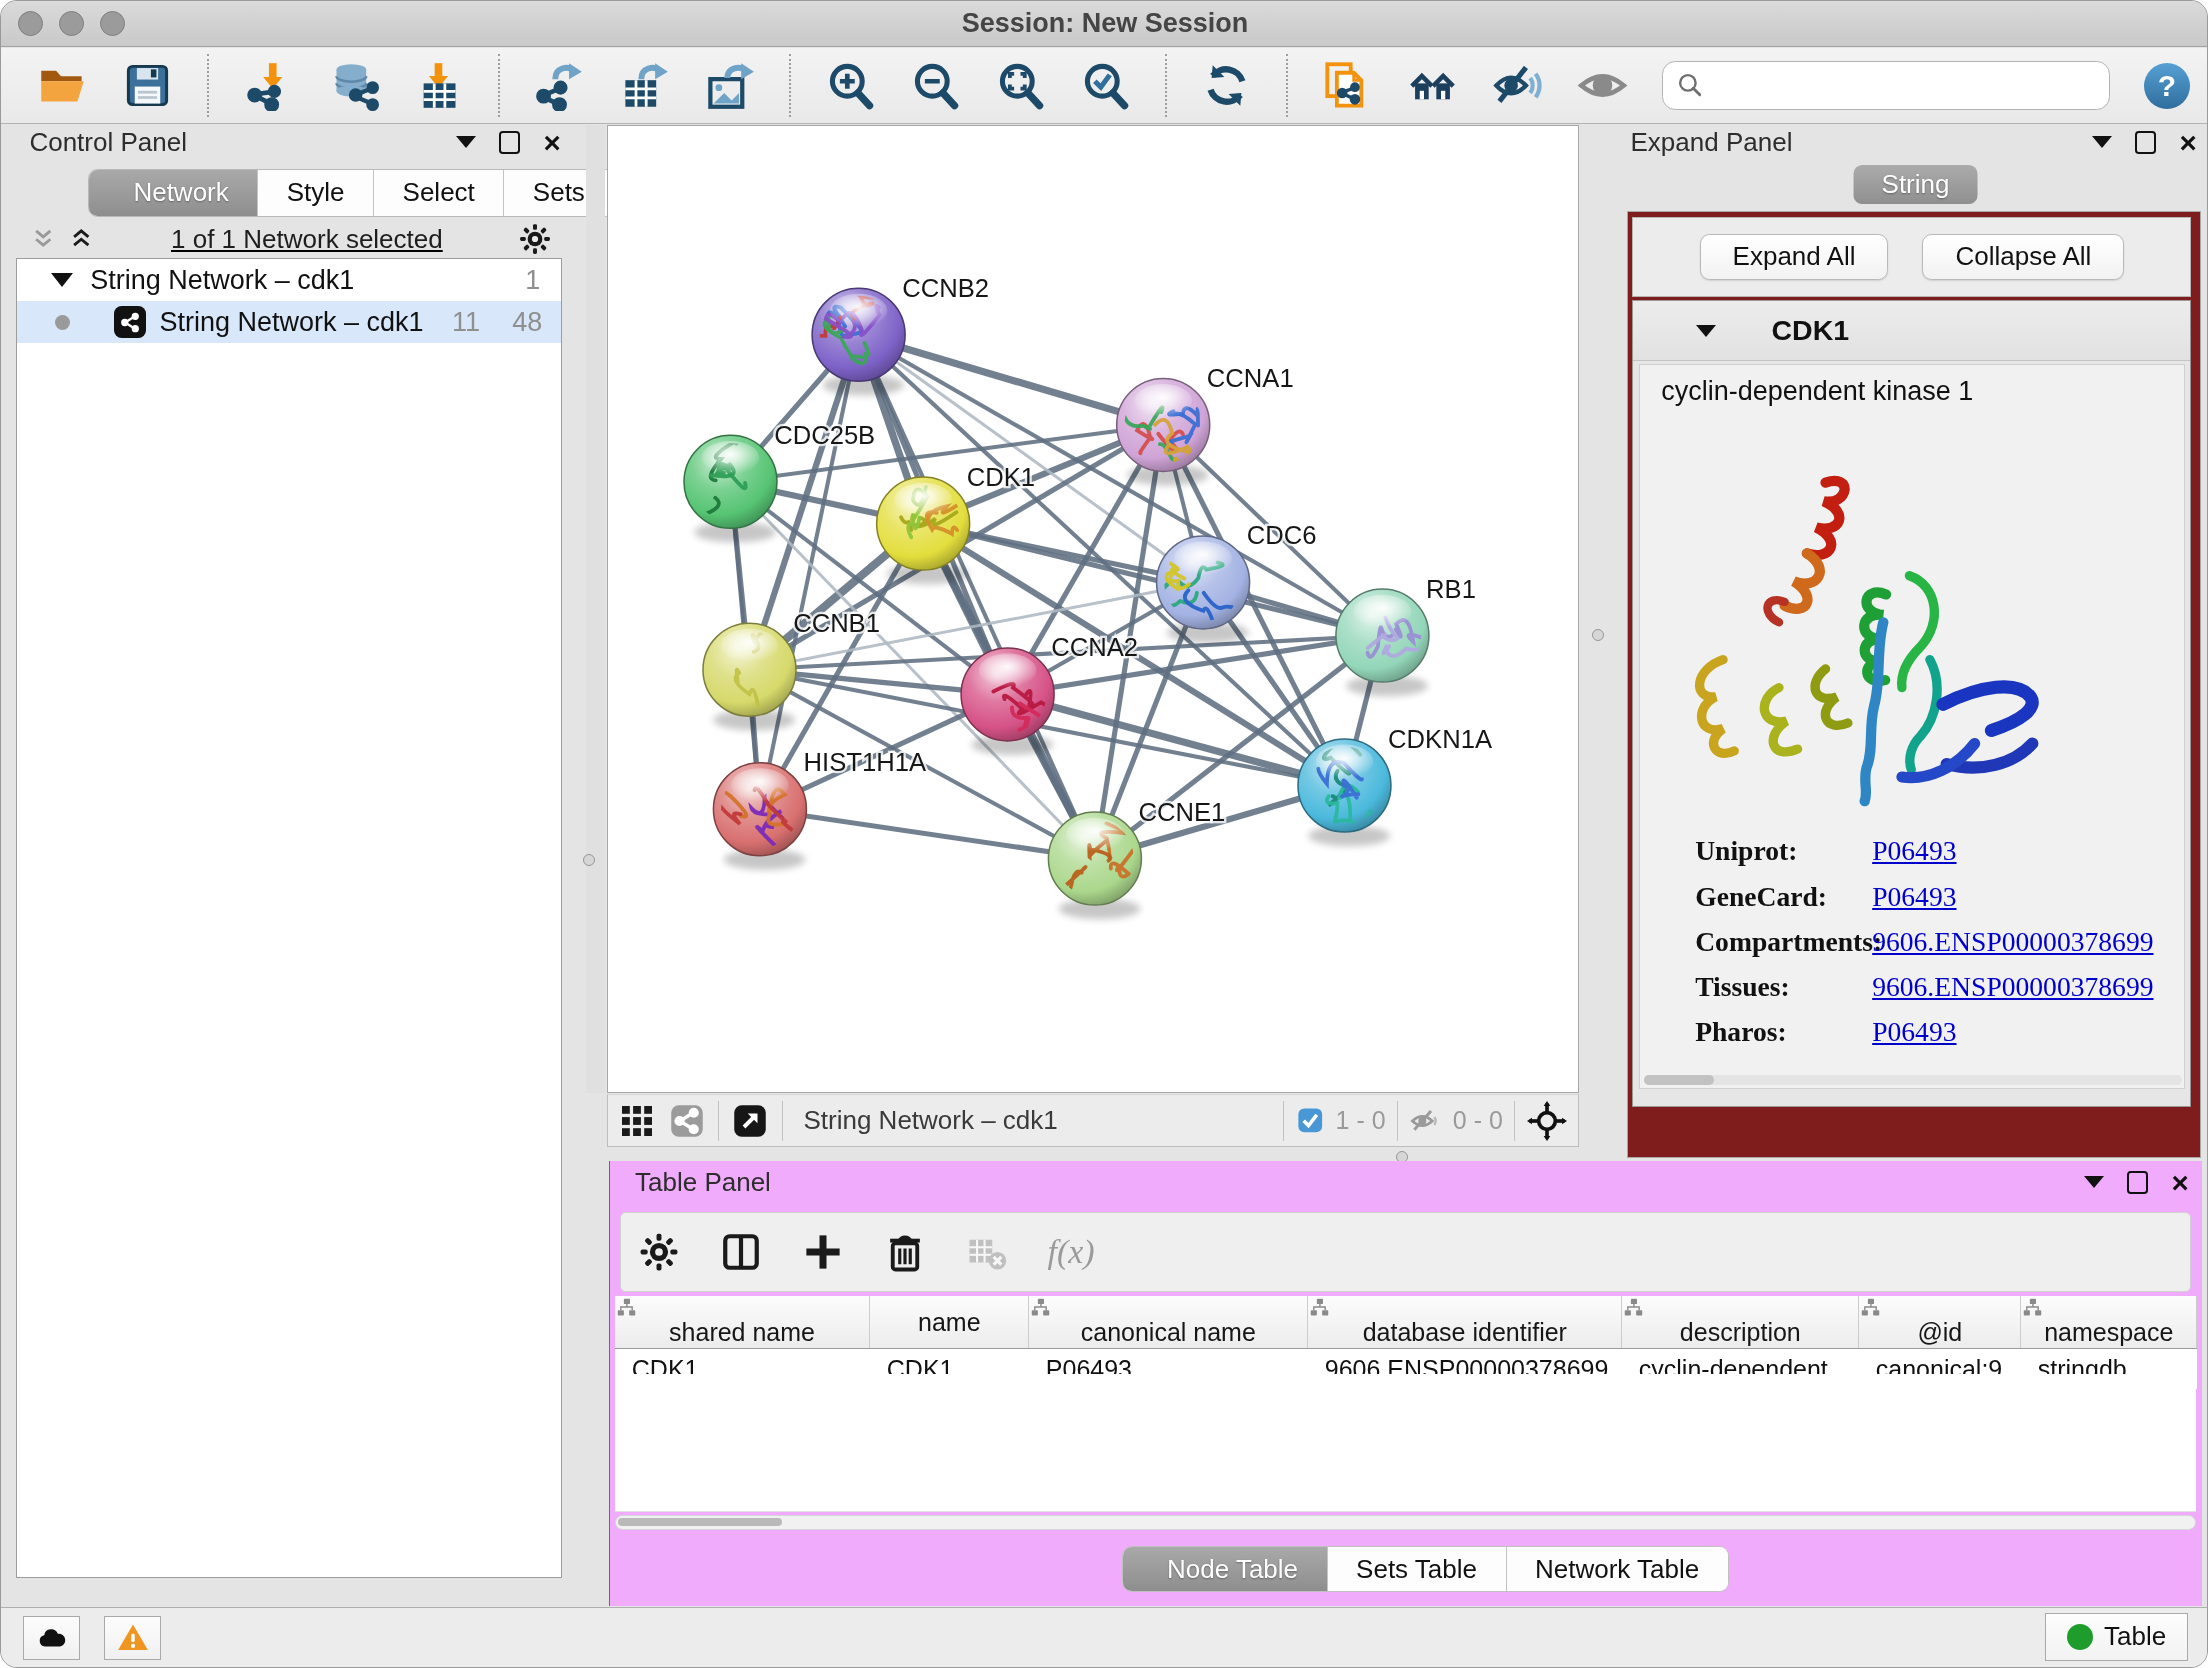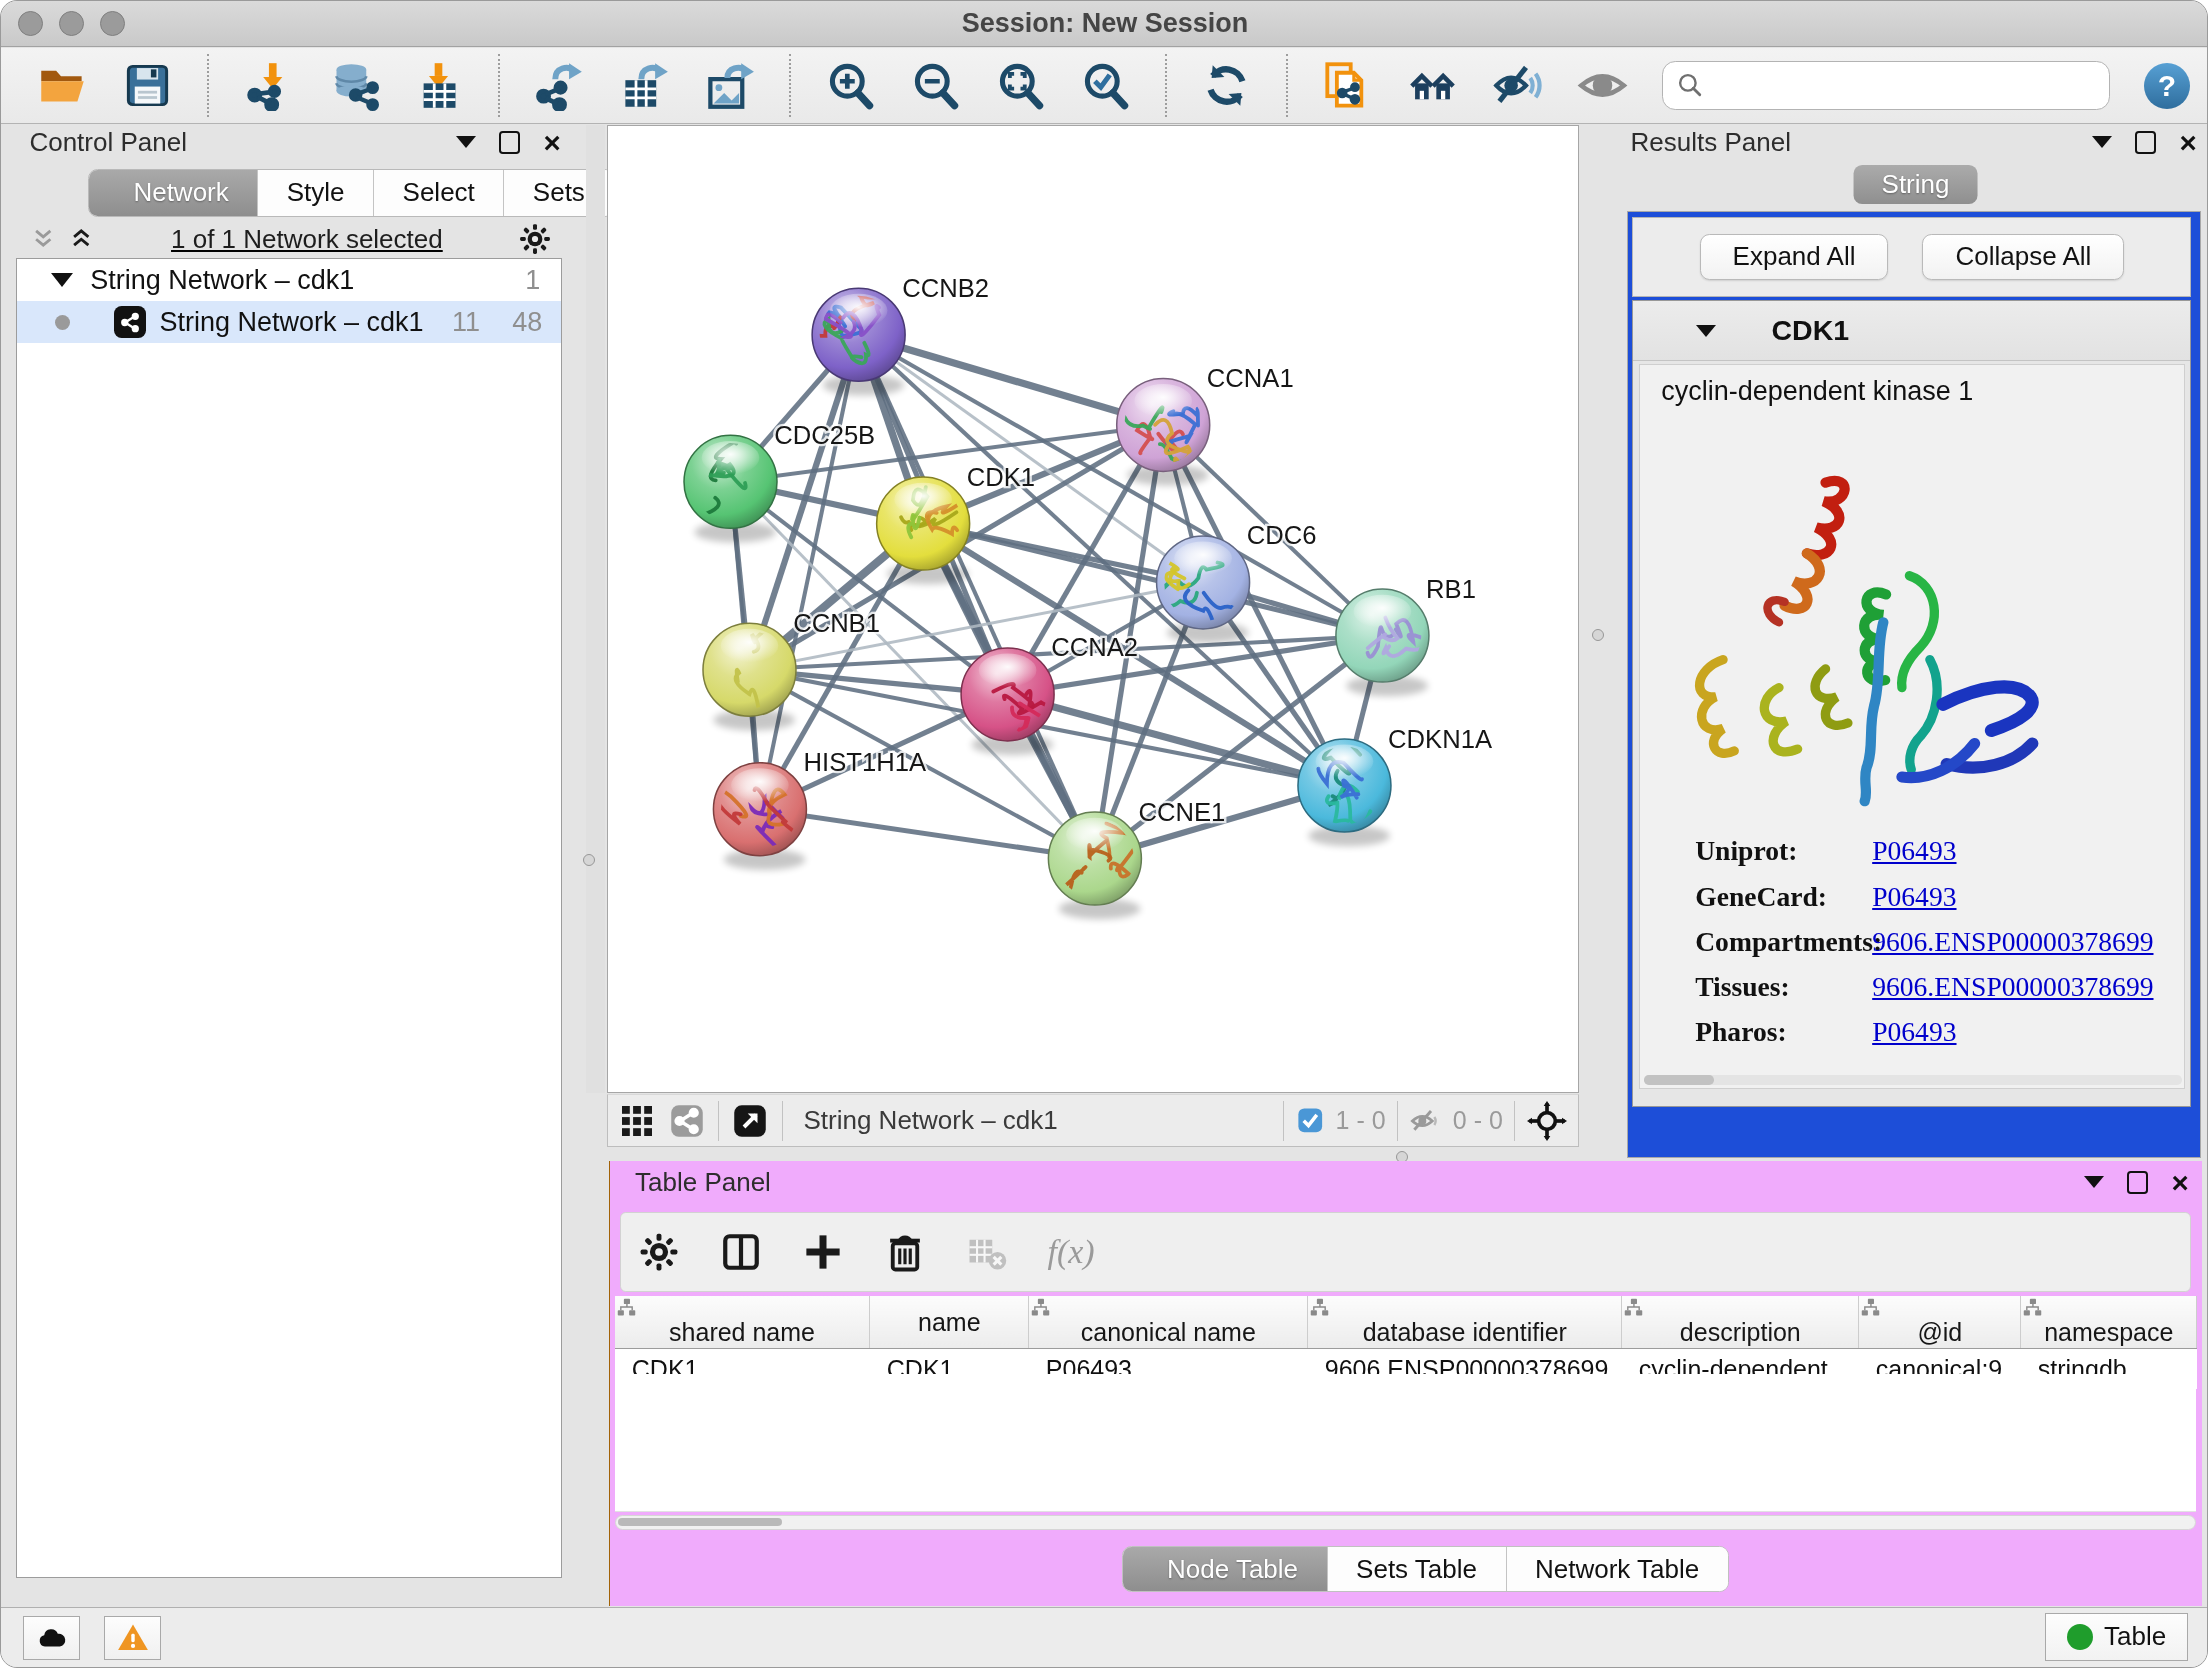--- a/index.html
+++ b/index.html
@@ -40,21 +40,21 @@
   
   #splitter-left{left:585px;top:124px;width:19px;height:968px;background:#e0e0e0;}
   #canvas{left:606px;top:124px;width:972px;height:968px;background:#ffffff;border:1px solid #a6a6a6;box-sizing:border-box;}
   #net-toolbar{left:606px;top:1093px;width:972px;height:53px;background:#ececec;border:1px solid #bdbdbd;border-top:1px solid #d8d8d8;box-sizing:border-box;display:flex;align-items:center;padding:0 11.4px;gap:13.3px;}
   .ntsep{width:0;height:40px;border-left:1px solid #c2c2c2;}
   #net-title{font-size:26px;color:#3a3a3a;margin-left:7.6px;}
   .nt-num{font-size:25px;color:#9a9a9a;}
   
   #results-panel{left:1620px;top:124px;width:589px;height:1037px;}
   #string-tab{position:absolute;left:50%;transform:translateX(-50%);top:40px;padding:3.8px 28.5px;background:linear-gradient(#ababab,#8f8f8f);border-radius:8.6px;color:#fff;font-size:26px;text-shadow:0 1px 1.9px rgba(0,0,0,.35);}
-  #results-outer{position:absolute;left:5.7px;top:86px;width:574px;height:947px;background:#1d4ed8;border:1.9px solid #a8a8a8;box-sizing:border-box;}
+  #results-outer{position:absolute;left:5.7px;top:86px;width:574px;height:947px;background:#7f1d1d;border:1.9px solid #a8a8a8;box-sizing:border-box;}
   #rp-box1{position:absolute;left:4.8px;top:4.8px;width:559px;height:80px;background:#ececec;border:1px solid #b5b5b5;box-sizing:border-box;display:flex;align-items:center;justify-content:center;gap:34px;}
   .rp-btn{background:linear-gradient(#ffffff,#f2f2f2);border:1px solid #b9b9b9;border-radius:9.5px;font-size:26px;color:#111;padding:6.7px 32px;box-shadow:0 1px 1.9px rgba(0,0,0,.12);}
   #rp-box2{position:absolute;left:4.8px;top:88px;width:559px;height:807px;background:#e6e6e6;border:1px solid #989898;box-sizing:border-box;}
   #rp-box2-header{height:59px;display:flex;align-items:center;background:linear-gradient(#ececec,#e2e2e2);border-bottom:1px solid #c4c4c4;}
   #rp-protein-name{font-size:28.5px;font-weight:bold;color:#111;margin-left:55px;}
   #rp-content{position:absolute;left:5.7px;top:63px;width:546px;height:725px;background:#f1f1f1;border:1px solid #cfcfcf;box-sizing:border-box;}
   #rp-desc{position:absolute;left:21px;top:11.4px;font-size:27px;color:#111;}
   #crosslinks{position:absolute;left:0;top:457px;width:100%;font-family:"Liberation Serif",serif;}
   #crosslinks-title{font-size:29.5px;font-weight:bold;color:#000;margin-left:28.5px;}
   .cl-row{display:flex;margin-left:55px;margin-top:13.3px;font-size:27.6px;}
@@ -672,21 +672,21 @@
             <path d="M12 24 L14 21 L10 21 Z"></path>
             <path d="M0 12 L3 10 L3 14 Z"></path>
             <path d="M24 12 L21 10 L21 14 Z"></path>
           </g>
         </svg>
     </span>
   </div>
 
   <div id="results-panel" class="abs">
     <div class="flex" style="height:34px;">
-      <span class="panel-title" style="margin-left:9.5px;">Results Panel</span>
+      <span class="panel-title" style="margin-left:9.5px;">Expand Panel</span>
       <span style="margin-left:auto;display:flex;align-items:center;gap:23px;margin-right:13.3px;">
         <span class="pc-tri"></span>
         <span class="pc-sq"></span>
         <span class="pc-x">×</span>
       </span>
     </div>
     <div id="string-tab">String</div>
     <div id="results-outer">
       <div id="rp-box1">
         <span class="rp-btn">Expand All</span>

